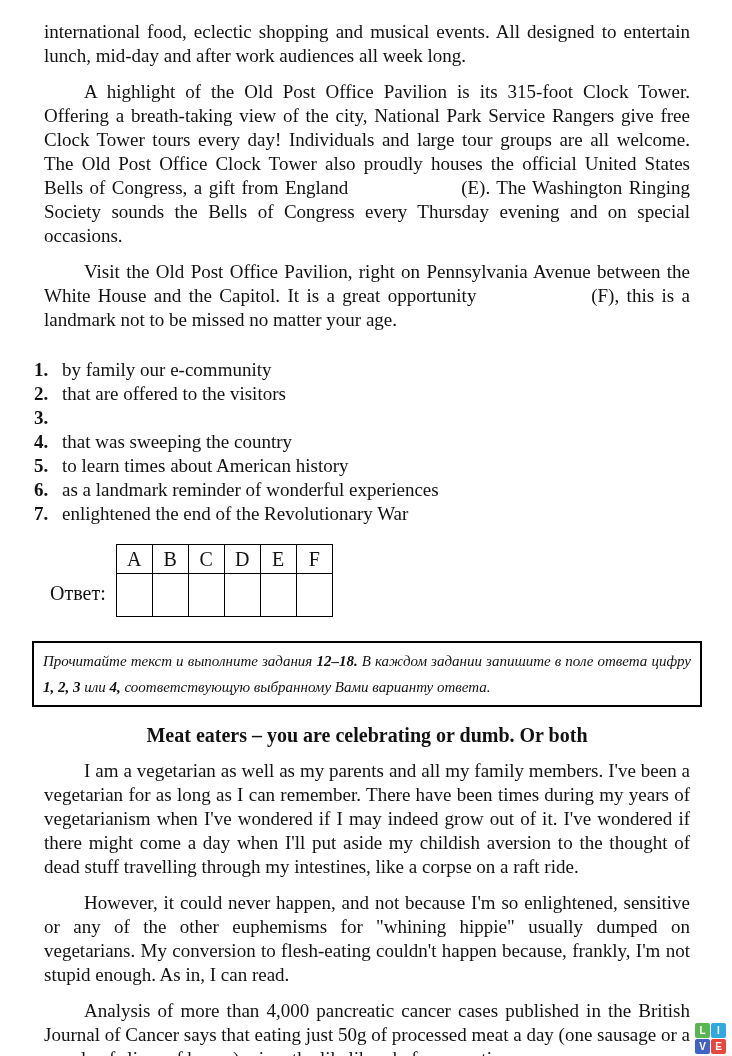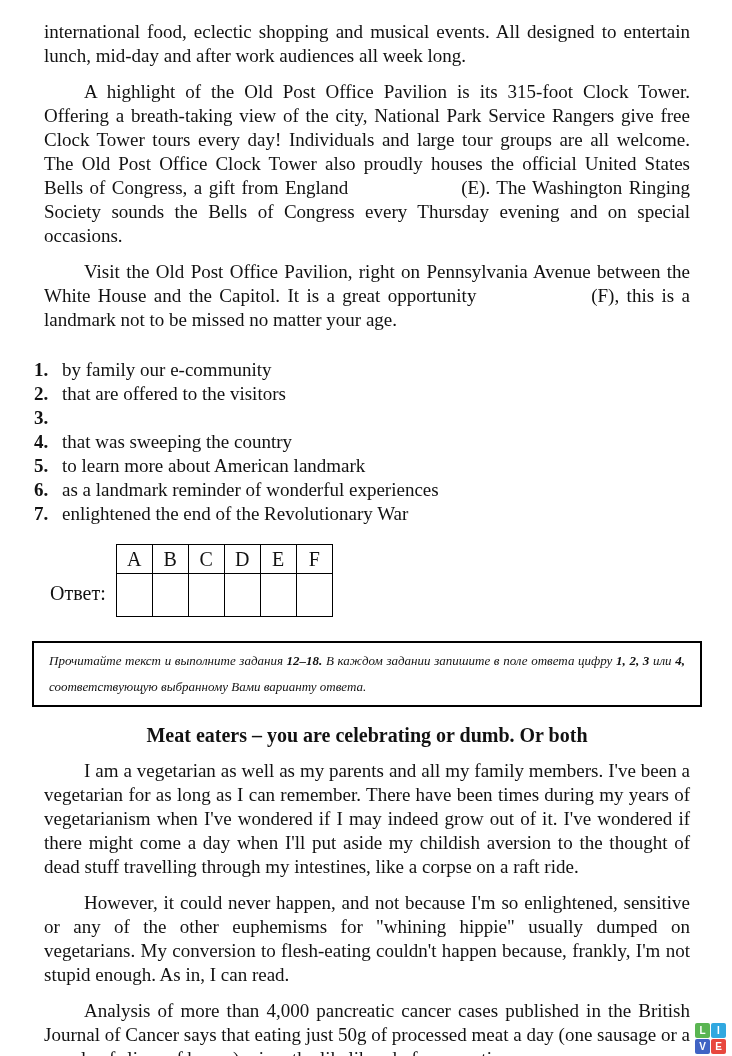--- a/index.html
+++ b/index.html
@@ -20,22 +20,22 @@
   .answer-section{display:flex;align-items:flex-end;margin:18px 0 0 18px;}
   .answer-label{font-size:20px;margin:16px 10px 12px 0;}
   table.answer-table{border-collapse:collapse;}
   .answer-table th,.answer-table td{
     border:1.5px solid #000;width:35px;text-align:center;padding:0;
   }
   .answer-table th{height:28px;font-weight:normal;font-size:20px;}
   .answer-table td{height:42px;}
 
   .instruction-box{
-    border:2px solid #000;margin-top:24px;padding:5px 15px;
-    font-style:italic;text-align:justify;line-height:26px;font-size:13px;
+    border:2px solid #000;margin-top:24px;padding:5px 9px;
+    font-style:italic;text-align:justify;line-height:26px;font-size:15px;
   }
   .instruction-box .bold{font-weight:bold;}
 
   .article-title{
     text-align:center;font-weight:bold;font-size:20px;
     margin:16px 0 10px 0;line-height:24px;
   }
 
   .watermark{position:absolute;right:3px;bottom:2px;display:flex;align-items:center;}
   .tiles{display:grid;grid-template-columns:15px 15px;grid-auto-rows:15px;gap:1px;margin-right:3px;}
@@ -76,21 +76,21 @@
         <span class="opt-num">3.</span>
       </div>
 
       <div class="opt">
         <span class="opt-num">4.</span>
         <span class="opt-text">that was sweeping the country</span>
       </div>
 
       <div class="opt">
         <span class="opt-num">5.</span>
-        <span class="opt-text">to learn more about American landmark</span>
+        <span class="opt-text">to learn times about American history</span>
       </div>
 
       <div class="opt">
         <span class="opt-num">6.</span>
         <span class="opt-text">as a landmark reminder of wonderful experiences</span>
       </div>
 
       <div class="opt">
         <span class="opt-num">7.</span>
         <span class="opt-text">enlightened the end of the Revolutionary War</span>

